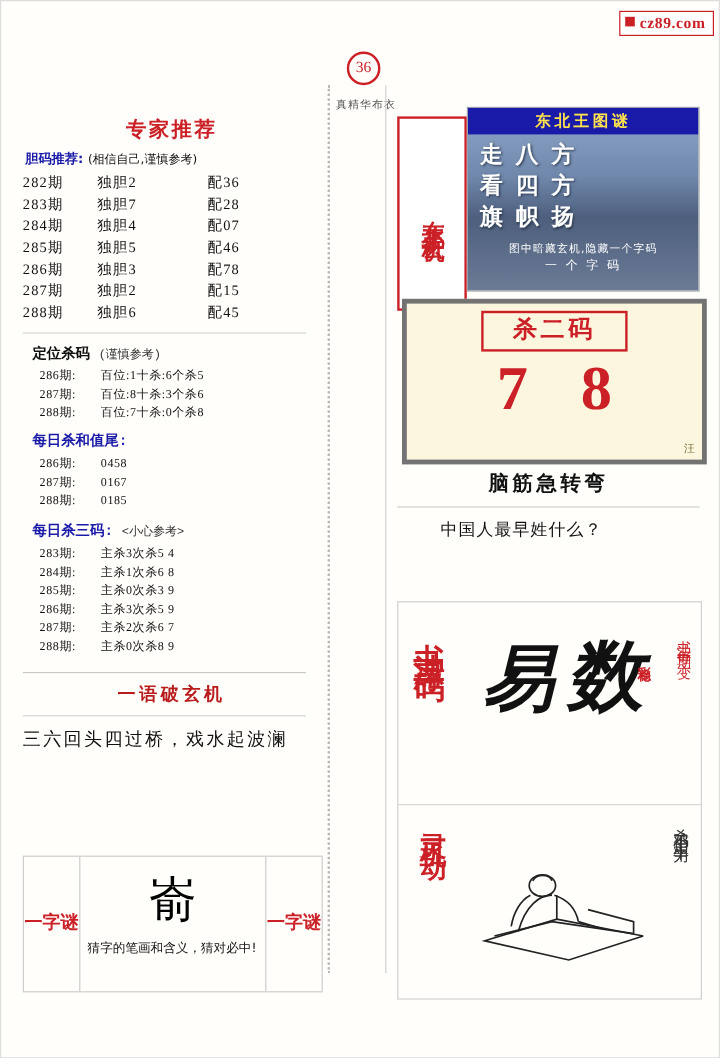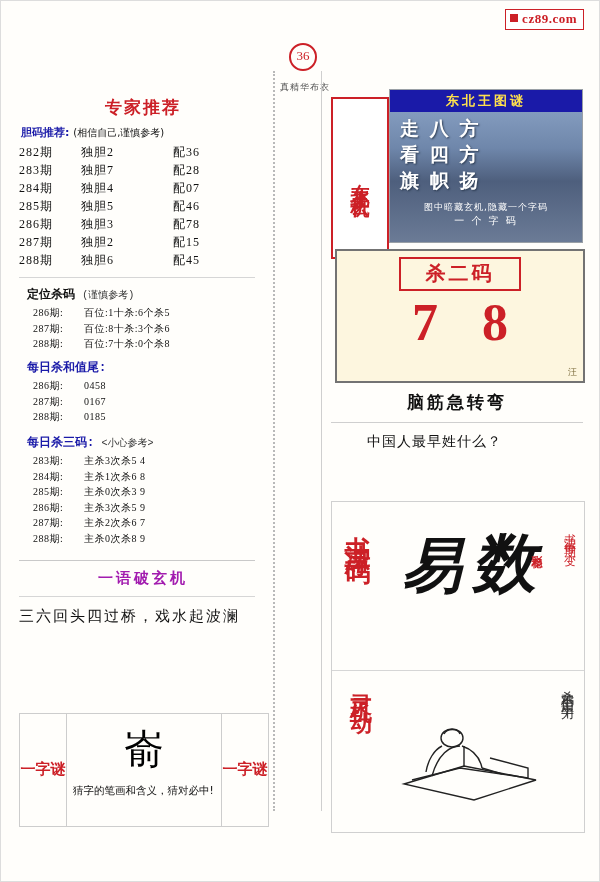--- a/index.html
+++ b/index.html
@@ -11,21 +11,21 @@
     position:relative;
     overflow:hidden;
   }
   .page{
     position:absolute;left:0;top:0;width:600px;height:882px;
     border:1px solid #ddd;box-sizing:border-box;
     background:#fffefb;
   }
   
   .cz-badge{
-    position:absolute;right:15px;top:8px;
+    position:absolute;right:4px;top:8px;
     border:1px solid #cc2027;background:#fff;
     padding:1px 6px 2px 4px;font-size:13px;color:#cc2027;
     font-family:"Liberation Serif",serif;font-weight:bold;
     letter-spacing:.5px;
   }
   .cz-badge .sq{display:inline-block;width:8px;height:8px;background:#cc2027;margin-right:4px;vertical-align:1px;}
 
   
   .logo-circle{
     position:absolute;left:288px;top:42px;width:24px;height:24px;border-radius:50%;
@@ -64,21 +64,21 @@
   .rule{border-bottom:1px solid #d6d6d6;margin:8px 0 8px 0;width:236px;}
   .rule.red{border-bottom:1px solid #c9c9c9;}
 
   .sec-head{font-size:12px;font-weight:bold;color:#111;margin:2px 0 3px 8px;font-family:Liberation Mono, monospace;}
   .sec-head .sm{font-size:10px;font-weight:normal;color:#333;}
   .sec-head.blue{color:#1a1aa8;}
   .line-sm{font-size:10px;margin:1.5px 0 1.5px 14px;letter-spacing:.5px;font-family:"Liberation Serif",serif;}
   .line-sm .k{display:inline-block;width:48px;}
 
   .brk-title{
-    text-align:center;font-size:15px;font-weight:bold;color:#a21caf;letter-spacing:3px;
+    text-align:center;font-size:15px;font-weight:bold;color:#b91c1c;letter-spacing:3px;
     margin:6px 0 6px 0;font-family:Liberation Sans, sans-serif;
   }
   .brk-line{
     font-size:15px;color:#111;letter-spacing:2px;
     font-family:"Liberation Serif",serif;margin:10px 0 12px;
   }
   .gold{
     text-align:center;font-size:14px;font-weight:bold;color:#111;
     border-top:1px solid #d0d0d0;border-bottom:1px solid #d0d0d0;
     padding:7px 0;letter-spacing:1px;font-family:"Liberation Serif",serif;
@@ -135,21 +135,21 @@
     font-size:9px;letter-spacing:1px;
   }
   .poster .pfoot2{
     position:absolute;left:0;bottom:2px;width:100%;text-align:center;color:#fff;
     font-size:10px;letter-spacing:2px;
   }
 
   
   .kill{
     position:absolute;left:334px;top:248px;width:246px;height:130px;
-    background:#fdf6df;border:2px solid #737373;
+    background:#fdf6df;border:4px solid #737373;
   }
   .kill .khead{
     margin:6px auto 0;width:118px;height:30px;border:2px solid #cc2027;
     color:#cc2027;font-size:20px;font-weight:bold;text-align:center;line-height:28px;
     letter-spacing:3px;font-family:"Liberation Serif",serif;
   }
   .kill .knums{
     display:flex;justify-content:center;gap:44px;margin-top:6px;
   }
   .kill .knum{

